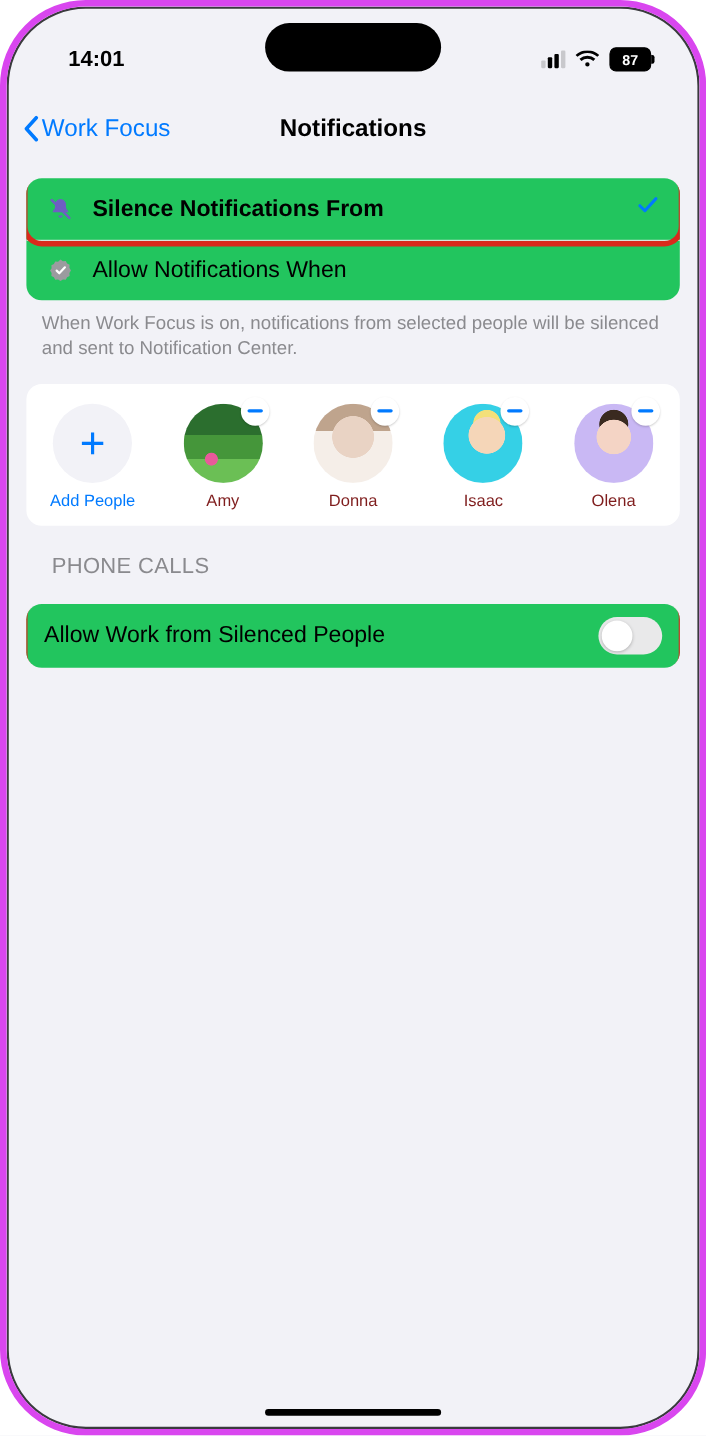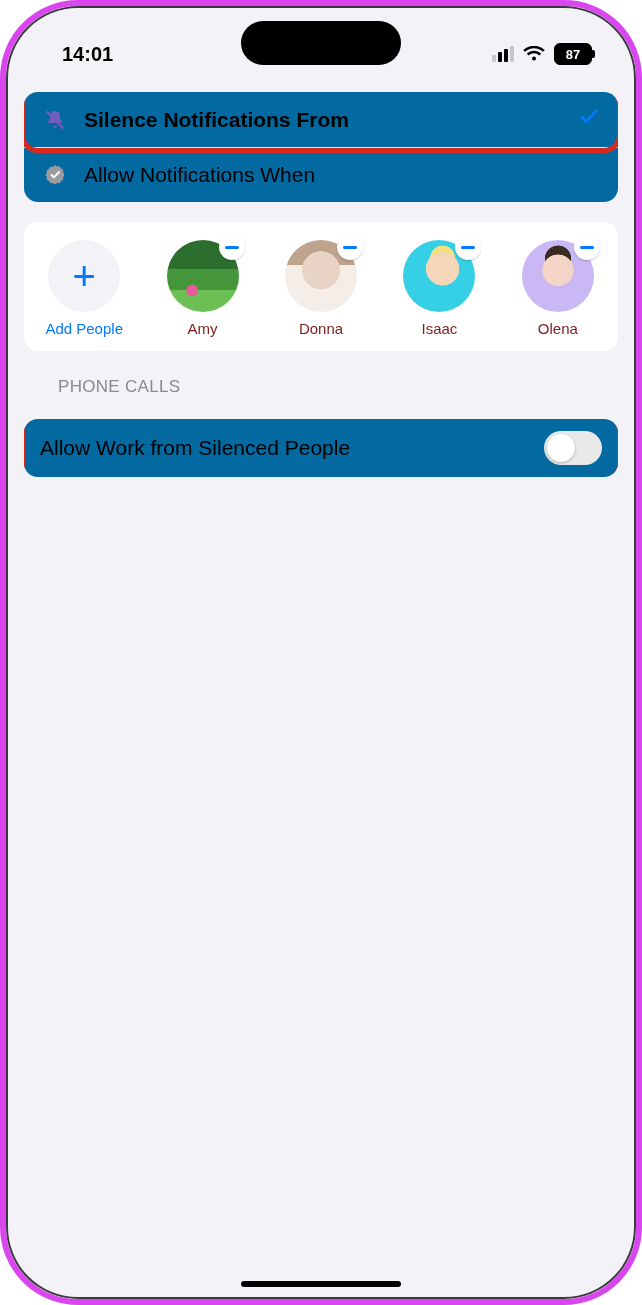--- a/index.html
+++ b/index.html
@@ -27,21 +27,21 @@
 .batt{display:flex;align-items:center;justify-content:center;width:36px;height:20px;border:1px solid #000;border-radius:6px;background:#000;color:#fff;font-size:13px;font-weight:700;position:relative}
 .batt::after{content:"";position:absolute;right:-4px;top:6px;width:3px;height:8px;background:#000;border-radius:0 2px 2px 0}
 
 
 .nav{display:flex;align-items:center;padding:34px 20px 10px 14px;position:relative}
 .back{display:flex;align-items:center;color:#007aff;font-size:22px}
 .back svg{margin-right:2px}
 .title{position:absolute;left:0;right:0;text-align:center;font-size:22px;font-weight:600;color:#000;pointer-events:none}
 
 
-.group{margin:22px 18px 0;background:#0369a1;border-radius:14px;overflow:hidden}
+.group{margin:22px 18px 0;background:#22c55e;border-radius:14px;overflow:hidden}
 .row{display:flex;align-items:center;padding:14px 18px;font-size:21px;color:#000;border-bottom:1px solid #e9e9ec}
 .row:last-child{border-bottom:none}
 .row .icon{width:26px;height:26px;display:flex;align-items:center;justify-content:center;margin-right:16px;flex-shrink:0}
 .row .label{flex:1}
 .row .check{color:#007aff}
 .row.bold .label{font-weight:600}
 
 .highlight{position:relative}
 .highlight::after{content:"";position:absolute;inset:-6px -4px;border:5px solid #d9291c;border-radius:18px;pointer-events:none}
 
@@ -55,21 +55,21 @@
 .avatar.add .plus{color:#007aff;font-size:40px;font-weight:300;line-height:1}
 .avatar .badge{position:absolute;top:-6px;right:-6px;width:26px;height:26px;border-radius:50%;background:#fff;display:flex;align-items:center;justify-content:center;box-shadow:0 1px 2px rgba(0,0,0,.2)}
 .avatar .badge .minus{width:14px;height:3px;background:#007aff;border-radius:2px}
 .person.add-person{color:#007aff}
 
 .av-amy{background:radial-gradient(circle at 35% 70%,#e85a9a 0 8%,transparent 9%),linear-gradient(#2b6e2e 0 40%,#45963a 40% 70%,#6bbf55 70% 100%)}
 .av-donna{background:radial-gradient(circle at 50% 42%,#e9d3c4 0 34%,transparent 35%),linear-gradient(180deg,#bfa48d 0 35%,#f5eee8 35% 100%)}
 .av-isaac{background:radial-gradient(circle at 55% 40%,#f5d6b8 0 28%,transparent 29%),radial-gradient(circle at 55% 25%,#f3e07a 0 18%,transparent 19%),linear-gradient(#35d0e6,#35d0e6)}
 .av-olena{background:radial-gradient(circle at 50% 42%,#f4d4c5 0 28%,transparent 29%),radial-gradient(circle at 50% 26%,#3a2a20 0 20%,transparent 21%),linear-gradient(#c9b8f4,#c9b8f4)}
 
-.section-header{margin:26px 52px 6px;font-size:17px;color:#8a8a8e;letter-spacing:0.3px}
+.section-header{margin:26px 41px 6px;font-size:20px;color:#8a8a8e;letter-spacing:0.3px}
 
 
 .toggle{width:58px;height:34px;border-radius:17px;background:#e9e9ea;position:relative;flex-shrink:0}
 .toggle .knob{position:absolute;left:3px;top:3px;width:28px;height:28px;border-radius:50%;background:#fff;box-shadow:0 1px 3px rgba(0,0,0,.25)}
 
 .home-ind{position:absolute;bottom:12px;left:50%;transform:translateX(-50%);width:160px;height:6px;border-radius:3px;background:#000}
 </style>
 </head>
 <body>
 
@@ -94,20 +94,29 @@
         <svg width="22" height="16" viewBox="0 0 22 16">
             <path d="M11 14.5a2 2 0 100-4 2 2 0 000 4zm-5.4-5.1a8 8 0 0110.8 0l1.8-1.9a10.6 10.6 0 00-14.4 0l1.8 1.9zm-3.6-3.7a13.2 13.2 0 0118 0L21.8 4A15.8 15.8 0 00.2 4l1.8 1.7z" fill="#000"></path>
           </svg>
       </span>
       <span class="batt">
           <span>87</span>
         </span>
     </div>
   </div>
 
+  <div class="nav">
+    <div class="back">
+      <svg width="16" height="24" viewBox="0 0 14 24">
+          <path d="M12 2L3 12l9 10" stroke="#007aff" stroke-width="3.2" fill="none" stroke-linecap="round" stroke-linejoin="round"></path>
+        </svg>
+      <span>Work Focus</span>
+    </div>
+    <div class="title">Notifications</div>
+  </div>
 
   <div class="group">
     <div class="row bold highlight">
       <span class="icon">
         <svg width="24" height="24" viewBox="0 0 24 24">
             <path d="M12 3a5 5 0 00-5 5v3l-2 3v1h14v-1l-2-3V8a5 5 0 00-5-5zm-2 15a2 2 0 004 0h-4z" fill="#6f5ec2"></path>
             <path d="M4 4l16 16" stroke="#6f5ec2" stroke-width="2.3" stroke-linecap="round"></path>
           </svg>
       </span>
       <span class="label">Silence Notifications From</span>
@@ -121,20 +130,21 @@
       <span class="icon">
         <svg width="24" height="24" viewBox="0 0 24 24">
             <path d="M12 2l2.2 1.4 2.6-.2 1.2 2.3 2.3 1.2-.2 2.6L21.5 12l-1.4 2.2.2 2.6-2.3 1.2-1.2 2.3-2.6-.2L12 21.5l-2.2-1.4-2.6.2-1.2-2.3-2.3-1.2.2-2.6L2.5 12l1.4-2.2-.2-2.6 2.3-1.2 1.2-2.3 2.6.2L12 2z" fill="#9b9b9f"></path>
             <path d="M8.5 12l2.4 2.4L16 9" stroke="#fff" stroke-width="2" fill="none" stroke-linecap="round" stroke-linejoin="round"></path>
           </svg>
       </span>
       <span class="label">Allow Notifications When</span>
     </div>
   </div>
 
+  <div class="footnote">When Work Focus is on, notifications from selected people will be silenced and sent to Notification Center.</div>
 
   <div class="people-card">
     <div class="person add-person">
       <div class="avatar add">
           <span class="plus">+</span>
         </div>
       <span>Add People</span>
     </div>
     <div class="person">
       <div class="avatar av-amy">

